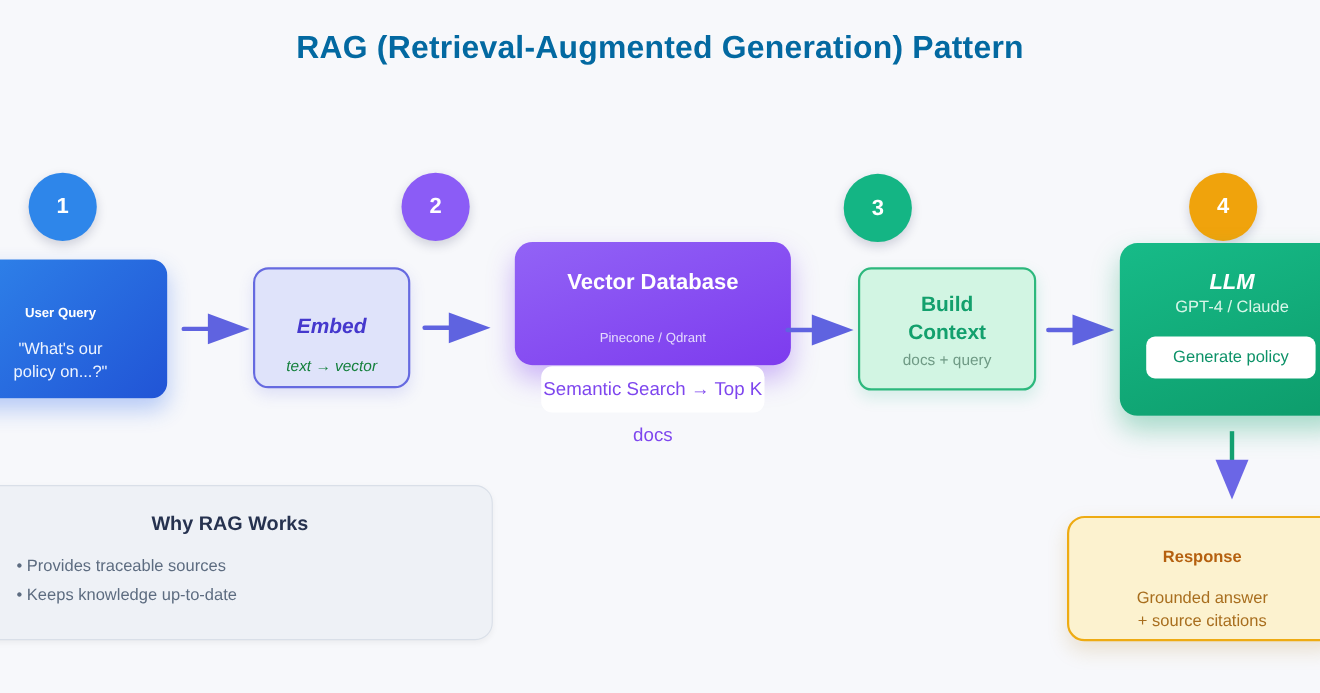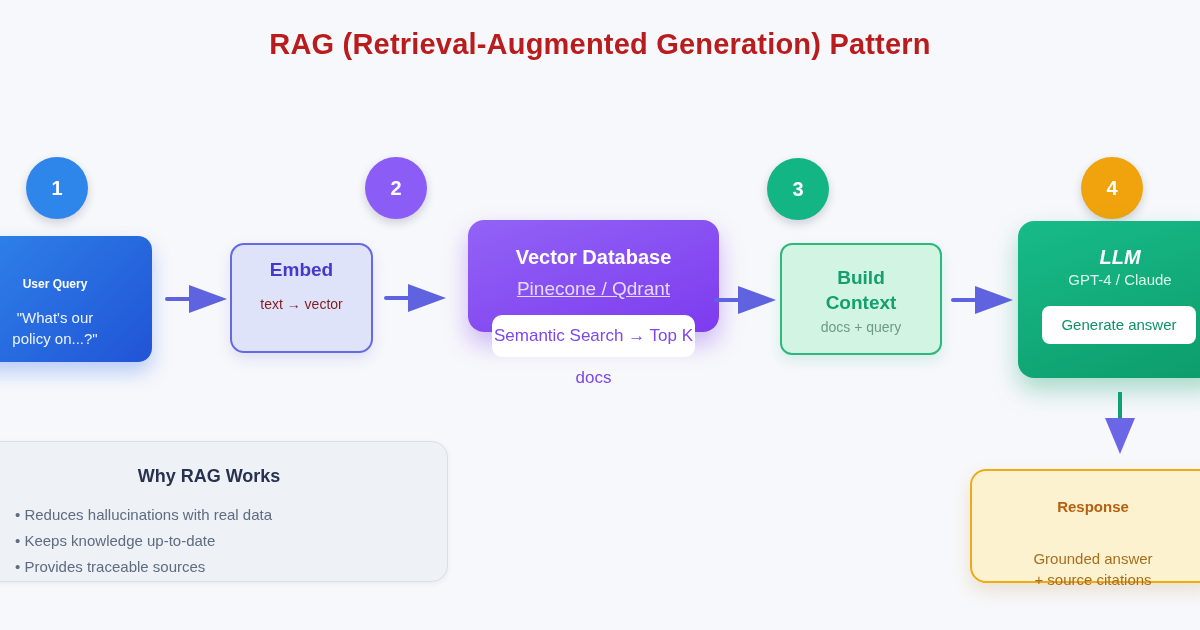--- a/index.html
+++ b/index.html
@@ -2,21 +2,21 @@
 <html><head>
 <meta charset="utf-8">
 <style>
   html,body{margin:0;padding:0;background:#f7f8fb;}
   #stage{
     position:relative;width:1200px;height:630px;overflow:hidden;
     background:#f7f8fb;font-family:"Liberation Sans","DejaVu Sans",sans-serif;
   }
   .page-title{
     position:absolute;top:28px;left:0;width:100%;text-align:center;
-    font-size:29px;font-weight:bold;color:#b91c1c;letter-spacing:.2px;
+    font-size:29px;font-weight:bold;color:#0369a1;letter-spacing:.2px;
   }
   
   .badge{
     position:absolute;width:62px;height:62px;border-radius:50%;
     display:flex;align-items:center;justify-content:center;
     color:#fff;font-size:20px;font-weight:bold;
     box-shadow:0 4px 10px rgba(20,30,70,.18);
   }
   .badge1{left:26px;top:157px;background:#2e86ea;}
   .badge2{left:365px;top:157px;background:#8b5cf6;}
@@ -28,33 +28,34 @@
   .user-query{
     left:-42px;top:236px;width:194px;height:126px;border-radius:14px;
     background:linear-gradient(135deg,#2f85ea,#2154d6);
     box-shadow:0 10px 20px rgba(37,99,235,.30);padding-top:36px;
   }
   .user-query .t{color:#fff;font-size:12px;font-weight:bold;line-height:25px;}
   .user-query .s{margin-top:10px;color:#eef4ff;font-size:15px;line-height:21px;}
   
   .embed{
     left:230px;top:243px;width:143px;height:110px;border-radius:14px;
-    background:#dfe3fa;border:2.5px solid #666ae0;padding-top:12px;
+    background:#dfe3fa;border:2.5px solid #666ae0;padding-top:40px;
     box-shadow:0 6px 14px rgba(80,90,220,.15);
+    font-style:italic;
   }
   .embed .t{color:#4538cd;font-size:19px;font-weight:bold;line-height:25px;}
-  .embed .s{margin-top:13px;color:#7f1d1d;font-size:14px;line-height:19px;}
+  .embed .s{margin-top:13px;color:#15803d;font-size:14px;line-height:19px;}
   
   .vector-db{
     left:468px;top:220px;width:251px;height:112px;border-radius:16px;
     background:linear-gradient(160deg,#9263f6,#7d3bee);
     box-shadow:0 12px 24px rgba(124,58,237,.35);padding-top:24px;
   }
   .vector-db .t{color:#fff;font-size:20px;font-weight:bold;line-height:26px;}
-  .vector-db .s{margin-top:9px;color:#e4dafd;font-size:19px;line-height:20px;text-decoration:underline;}
+  .vector-db .s{margin-top:27px;color:#e4dafd;font-size:12px;line-height:20px;}
   .vector-db .pill{
     margin-top:16px;width:203px;height:42px;border-radius:10px;background:#fff;
     color:#7e46ee;font-size:17px;line-height:42px;
   }
   
   .build-context{
     left:780px;top:243px;width:162px;height:112px;border-radius:12px;
     background:#d2f5e3;border:2.5px solid #2db87d;padding-top:20px;
     box-shadow:0 6px 14px rgba(20,180,130,.15);
   }
@@ -72,21 +73,21 @@
     margin-top:16px;width:154px;height:38px;border-radius:8px;background:#fff;
     color:#0d9268;font-size:15px;line-height:38px;align-self:flex-start;margin-left:24px;
   }
   
   .response{
     left:970px;top:469px;width:246px;height:114px;border-radius:16px;
     background:#fcf2cf;border:2.5px solid #eeab12;padding-top:23px;
     box-shadow:0 8px 18px rgba(180,120,20,.18);
   }
   .response .t{color:#b5600f;font-size:15px;font-weight:bold;line-height:25px;}
-  .response .s{margin-top:29px;color:#a86e1e;font-size:15px;line-height:21px;}
+  .response .s{margin-top:14px;color:#a86e1e;font-size:15px;line-height:21px;}
   
   .why{
     left:-30px;top:441px;width:478px;height:141px;border-radius:16px;
     background:#eef1f6;border:1.5px solid #d9dfe8;padding-top:22px;
     box-shadow:0 2px 6px rgba(0,0,0,.05);align-items:stretch;
   }
   .why .t{color:#26324f;font-size:18px;font-weight:bold;line-height:24px;text-align:center;}
   .why ul{list-style:none;margin:14px 0 0 0;padding:0 0 0 44px;text-align:left;}
   .why li{color:#5d6c80;font-size:15px;line-height:26px;}
   
@@ -164,38 +165,37 @@
   </div>
 
   <div class="harrow a4">
     <div class="shaft"></div>
     <div class="head"></div>
   </div>
 
   <div class="node llm">
     <div class="t">LLM</div>
     <div class="s">GPT-4 / Claude</div>
-    <div class="pill">Generate answer</div>
+    <div class="pill">Generate policy</div>
   </div>
 
   <div class="varrow">
     <div class="shaft"></div>
     <div class="head"></div>
   </div>
 
   <div class="node response">
     <div class="t">Response</div>
     <div class="s">
       <div>Grounded answer</div>
       <div>+ source citations</div>
     </div>
   </div>
 
   <div class="node why">
     <div class="t">Why RAG Works</div>
     <ul>
-      <li>• Reduces hallucinations with real data</li>
+      <li>• Provides traceable sources</li>
       <li>• Keeps knowledge up-to-date</li>
-      <li>• Provides traceable sources</li>
     </ul>
   </div>
 
 </div>
 
 </body></html>

